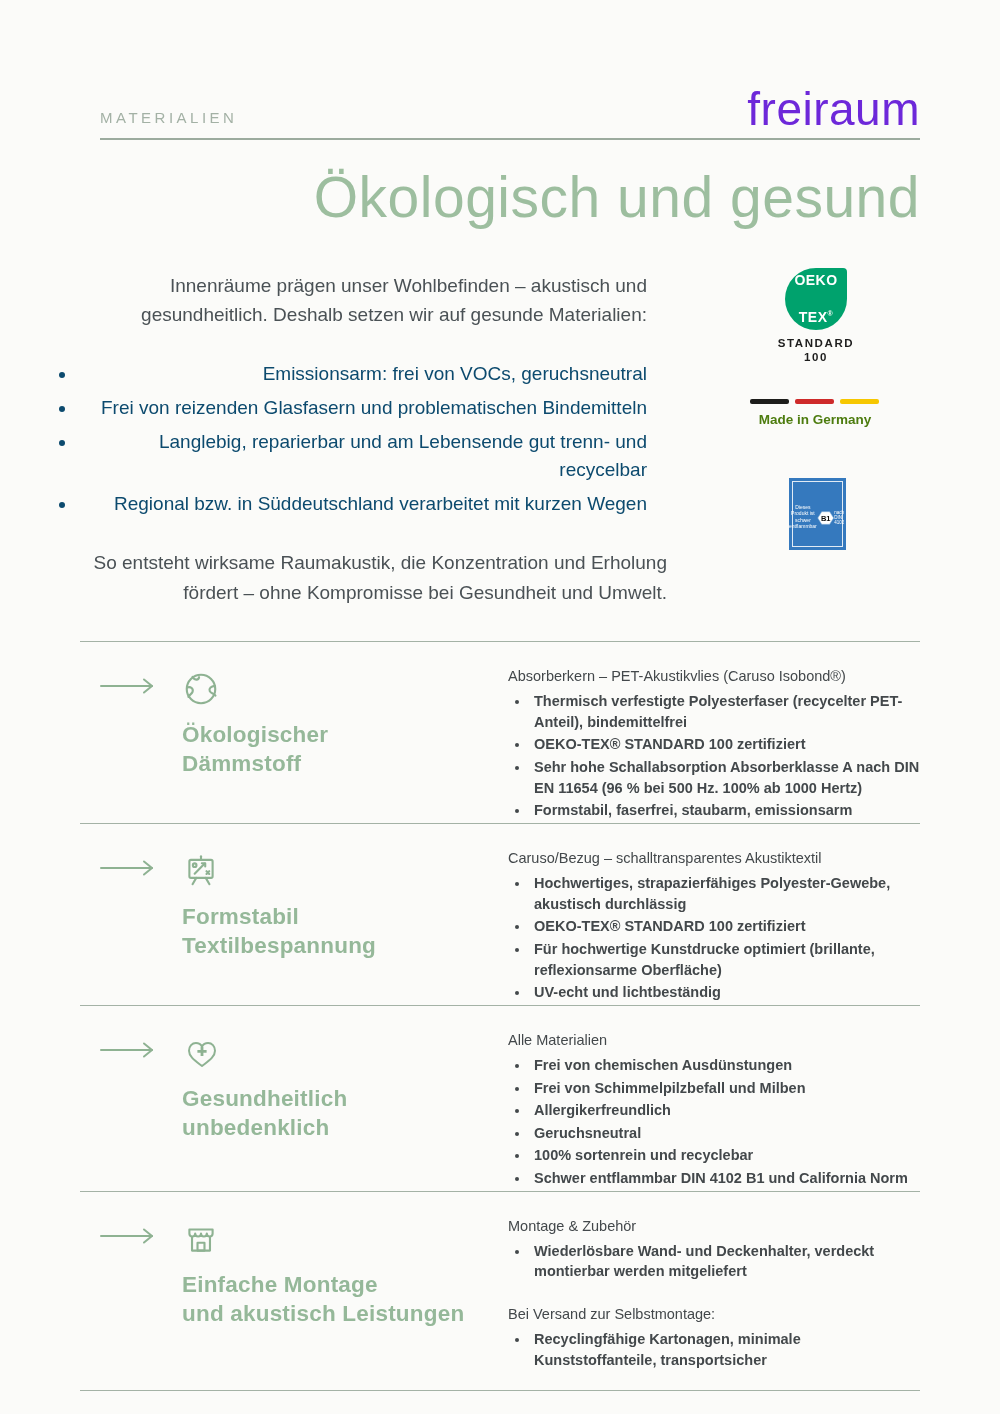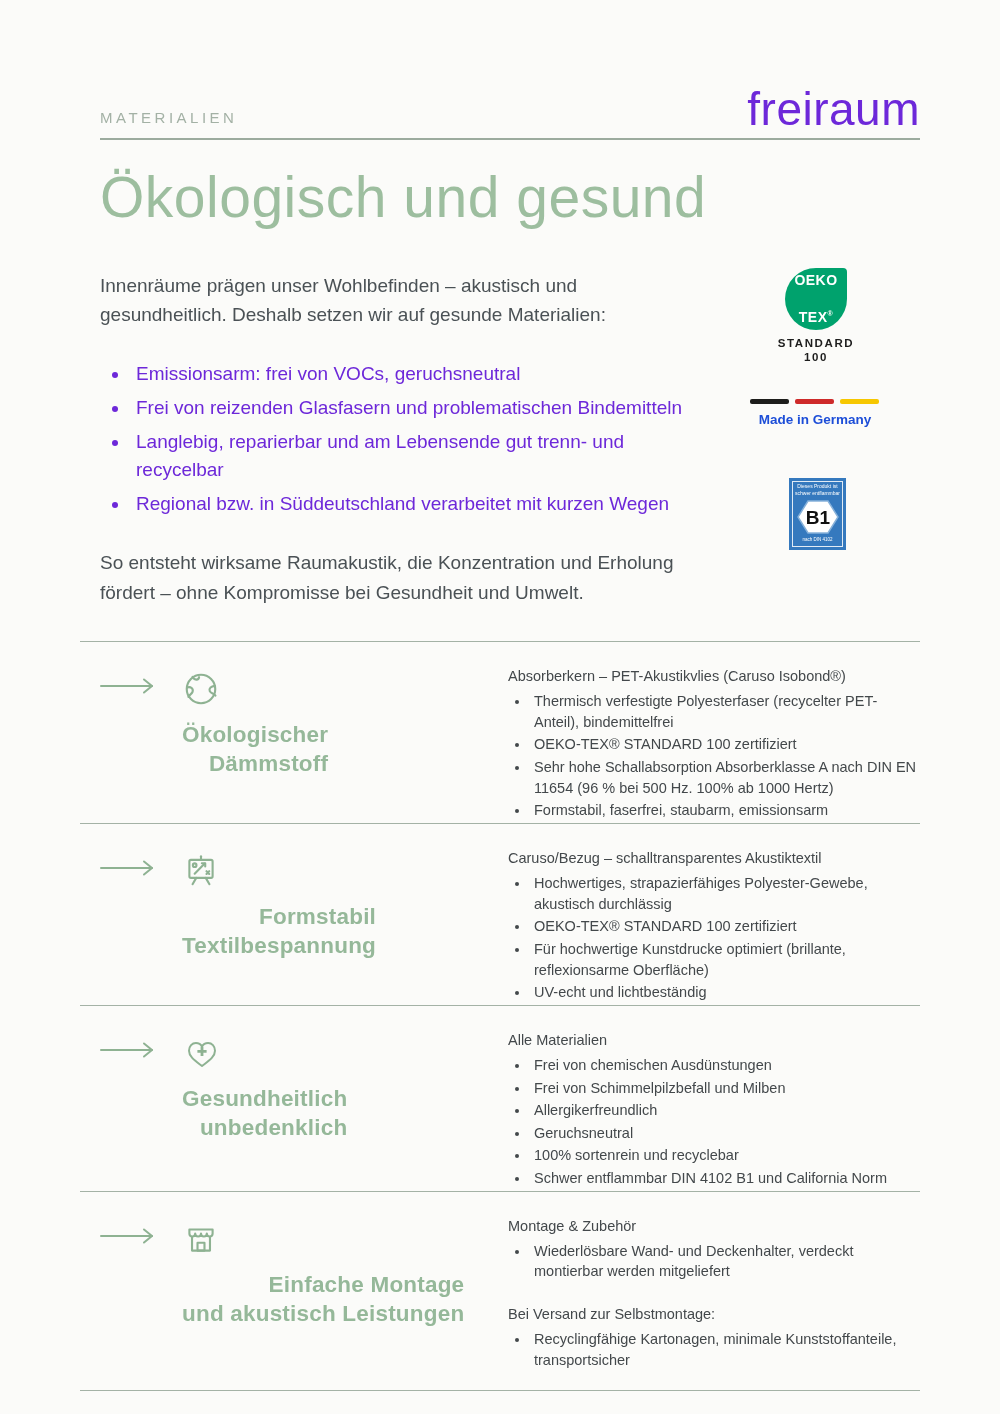--- a/index.html
+++ b/index.html
@@ -20,78 +20,78 @@
     font-size: 15px; letter-spacing: 3.5px; color: #a3b1a5;
     font-weight: 400; padding-bottom: 10px;
   }
   .brand {
     font-size: 46px; font-weight: 300; color: #6d28d9;
     letter-spacing: 0.5px; line-height: 1; padding-bottom: 4px;
   }
   .header-rule { border: none; border-top: 2px solid #9cab9e; margin-top: 2px; }
 
   
-  .hero { margin: 0 80px 0 100px; }
+  .hero { margin: 0 80px 0 47px; text-align: right; }
   .page-title {
     margin-top: 26px; font-size: 57px; font-weight: 300;
     color: #9dbe9f; letter-spacing: 0.5px; line-height: 1.1;
   }
   .intro-wrap { width: 600px; }
   .intro { margin-top: 42px; font-size: 19px; line-height: 1.55; color: #4a5155; }
-  .intro-bullets { margin: 30px 0 0 30px; font-size: 19px; line-height: 1.48; color: #6d28d9; }
+  .intro-bullets { margin: 30px 0 0 30px; font-size: 19px; line-height: 1.48; color: #0c4a6e; }
   .intro-bullets li { margin: 6px 0; padding-left: 6px; }
   .outro { margin-top: 30px; font-size: 19px; line-height: 1.55; color: #4a5155; width: 620px; }
   .oeko-badge {
     position: absolute; left: 785px; top: 268px;
     width: 62px; height: 62px; background: #00a26d;
     border-radius: 50% 4px 50% 50%;
     display: flex; flex-direction: column; align-items: center; justify-content: center;
     color: #fff; font-weight: bold; font-size: 14px; letter-spacing: 0.5px; line-height: 1.12; gap: 21px;
   }
   .oeko-badge sup { font-size: 7px; }
   .oeko-caption {
     position: absolute; left: 770px; top: 336px; width: 92px;
     text-align: center; font-weight: bold; font-size: 11.5px;
     letter-spacing: 1.6px; color: #1d1d1d; line-height: 1.25;
   }
   .mig { position: absolute; left: 750px; top: 399px; width: 130px; }
   .mig-bars { display: flex; gap: 6px; }
   .mig-bars span { display: block; width: 39px; height: 5px; border-radius: 2px; }
-  .mig-label { margin-top: 8px; text-align: center; font-size: 13.5px; font-weight: bold; color: #1d4ed8; }
+  .mig-label { margin-top: 8px; text-align: center; font-size: 13.5px; font-weight: bold; color: #4d7c0f; }
   .b1-badge {
     position: absolute; left: 789px; top: 478px; width: 57px; height: 72px;
-    background: #3579be; display: flex; flex-direction: column; align-items: center;
+    background: #3579be; display: flex; flex-direction: row; align-items: center;
     padding-top: 5px;
   }
   .b1-badge::after {
     content: ""; position: absolute; inset: 3px; border: 1px solid rgba(255,255,255,.85);
     pointer-events: none;
   }
   .b1-top { font-size: 5px; line-height: 1.3; color: #fff; text-align: center; width: 46px; }
   .b1-hex { margin-top: 2px; }
   .b1-sub { font-size: 4.5px; color: #fff; margin-top: 1px; }
 
   
   .sections { margin: 0 80px; }
   .section { border-top: 1px solid #a4b2a6; display: flex; padding-top: 22px; }
   .sec-1 { margin-top: 34px; min-height: 182px; }
   .sec-2 { min-height: 170px; }
   .sec-3 { min-height: 178px; }
   .sec-4 { min-height: 199px; }
-  .sec-left { width: 428px; flex: none; display: flex; padding-left: 20px; text-align: right; }
+  .sec-left { width: 428px; flex: none; display: flex; padding-left: 20px; }
   .sec-arrow { width: 58px; flex: none; margin-top: 14px; margin-right: 24px; }
   .sec-head-block { padding-top: 6px; }
   .sec-icon { display: block; margin-bottom: 12px; }
   .sec-heading {
     font-size: 22.5px; font-weight: bold; color: #95b899; line-height: 1.3; letter-spacing: 0.2px;
   }
   .sec-right { flex: 1; padding-top: 2px; font-size: 14.5px; color: #43484b; }
   .sec-right .col-intro { line-height: 1.4; }
   .sec-right ul { margin: 5px 0 0 22px; }
-  .sec-right li { margin: 2px 0; padding-left: 4px; line-height: 1.42; }
+  .sec-right li { margin: 2px 0; padding-left: 4px; line-height: 1.42; font-weight: bold; }
   .col-intro-2 { margin-top: 22px; }
 
   
   .footer { margin: 0 80px; border-top: 1px solid #a4b2a6; }
 
   .ico { stroke: #8eb292; fill: none; stroke-width: 2; stroke-linecap: round; stroke-linejoin: round; }
 </style>
 </head>
 <body>
 

